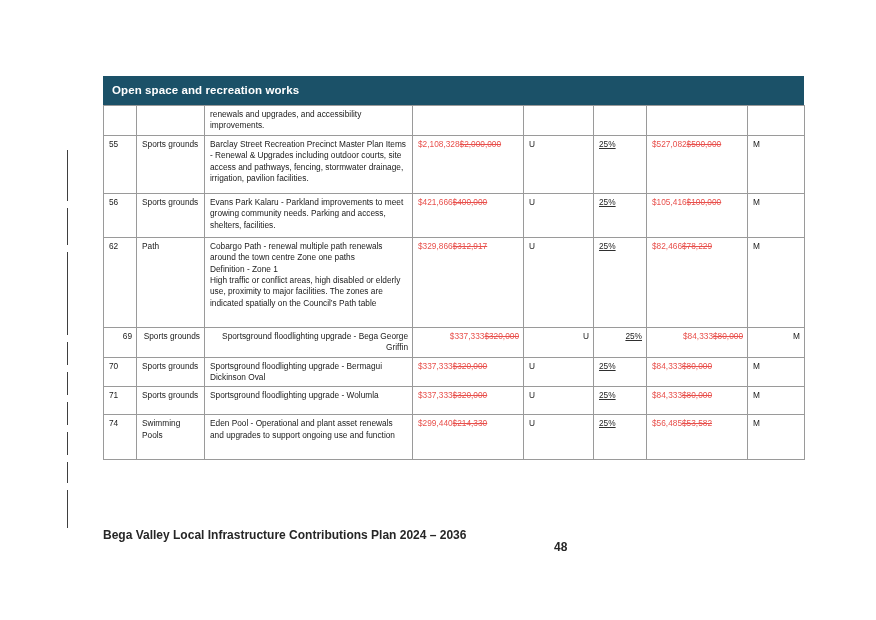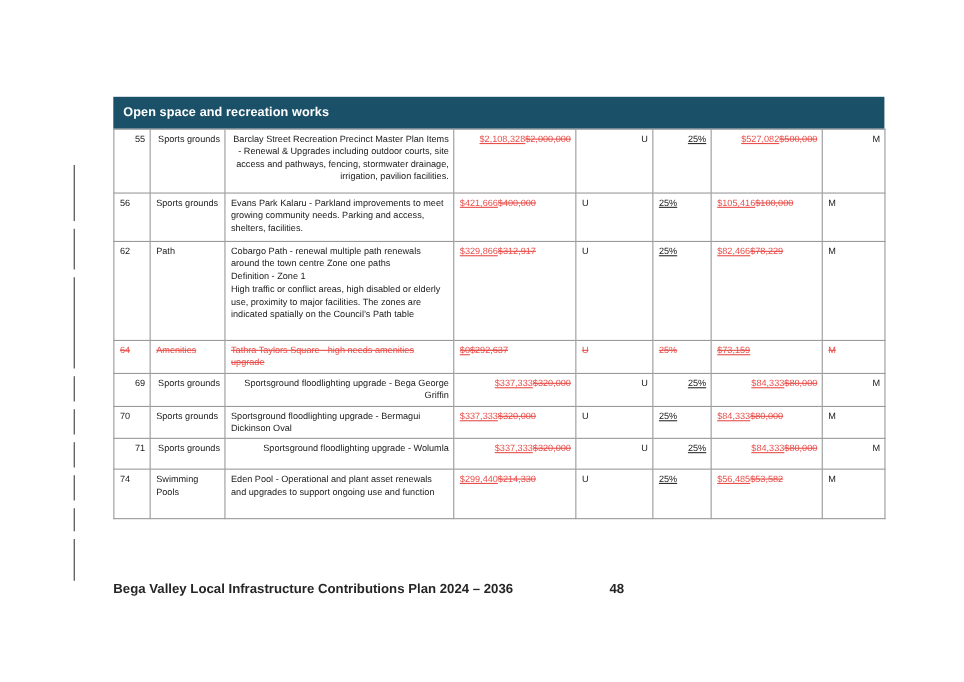--- a/index.html
+++ b/index.html
@@ -37,21 +37,21 @@
     position: absolute;
     left: 67px;
     width: 1px;
     background: #3f3f3f;
   }
 
   
   .table-wrap {
     position: absolute;
     left: 103px;
-    top: 88px;
+    top: 76px;
     width: 701px;
   }
 
   .section-head {
     background: #1b5168;
     color: #ffffff;
     font-size: 11.5px;
     font-weight: bold;
     letter-spacing: .1px;
     padding: 8px 8px 8px 9px;
@@ -82,21 +82,20 @@
   col.c-desc  { width: 208px; }
   col.c-cost  { width: 111px; }
   col.c-ab    { width: 70px; }
   col.c-pct   { width: 53px; }
   col.c-contr { width: 101px; }
   col.c-stage { width: 57px; }
 
   
   .ins {
     color: #e8504c;
-    text-decoration: underline;
     text-decoration-color: #e8504c;
   }
   .del {
     color: #e8504c;
     text-decoration: line-through;
     text-decoration-color: #e8504c;
   }
   .pct-ins {
     text-decoration: underline;
     text-decoration-color: #2f2f2f;
@@ -122,21 +121,21 @@
   }
   .footer-title {
     position: absolute;
     left: 0;
     top: 0;
     white-space: nowrap;
   }
   .footer-page {
     position: absolute;
     left: 451px;
-    top: 0;
+    top: 12px;
   }
 </style>
 </head>
 <body>
 
 <div class="page">
 
   <div class="change-bars">
       <div class="change-bar" style="top: 150px; height: 51px;"></div>
       <div class="change-bar" style="top: 208px; height: 37px;"></div>
@@ -157,21 +156,31 @@
         <col class="c-id">
           <col class="c-type">
           <col class="c-desc">
           <col class="c-cost">
         <col class="c-ab">
           <col class="c-pct">
           <col class="c-contr">
           <col class="c-stage">
       </colgroup>
       <tbody>
-          <tr style="height: 58px; text-align: right;">
+          <tr style="height: 28px;">
+            <td></td>
+            <td></td>
+            <td>renewals and upgrades, and accessibility improvements.</td>
+            <td><span class="money"></span></td>
+            <td></td>
+            <td></td>
+            <td><span class="money"></span></td>
+            <td></td>
+          </tr>
+          <tr style="height: 58px;">
             <td>55</td>
             <td>Sports grounds</td>
             <td>Barclay Street Recreation Precinct Master Plan Items - Renewal &amp; Upgrades including outdoor courts, site access and pathways, fencing, stormwater drainage, irrigation, pavilion facilities.</td>
             <td><span class="money"><span class="ins">$2,108,328</span><span class="del">$2,000,000</span></span></td>
             <td>U</td>
             <td><span class="pct-ins">25%</span></td>
             <td><span class="money"><span class="ins">$527,082</span><span class="del">$500,000</span></span></td>
             <td>M</td>
           </tr>
           <tr style="height: 44px;">
@@ -187,51 +196,41 @@
           <tr style="height: 90px;">
             <td>62</td>
             <td>Path</td>
             <td>Cobargo Path - renewal multiple path renewals around the town centre Zone one paths<br>Definition - Zone 1<br>High traffic or conflict areas, high disabled or elderly use, proximity to major facilities. The zones are indicated spatially on the Council’s Path table</td>
             <td><span class="money"><span class="ins">$329,866</span><span class="del">$312,917</span></span></td>
             <td>U</td>
             <td><span class="pct-ins">25%</span></td>
             <td><span class="money"><span class="ins">$82,466</span><span class="del">$78,229</span></span></td>
             <td>M</td>
           </tr>
-          <tr class="row-deleted" style="height: 25px;">
-            <td>64</td>
-            <td>Amenities</td>
-            <td>Tathra Taylors Square - high needs amenities upgrade</td>
-            <td><span class="money"><span class="ins">$0</span><span class="del">$292,637</span></span></td>
-            <td>U</td>
-            <td>25%</td>
-            <td><span class="money"><span class="ins">$73,159</span></span></td>
-            <td>M</td>
-          </tr>
           <tr style="height: 28px; text-align: right;">
             <td>69</td>
             <td>Sports grounds</td>
             <td>Sportsground floodlighting upgrade - Bega George Griffin</td>
             <td><span class="money"><span class="ins">$337,333</span><span class="del">$320,000</span></span></td>
             <td>U</td>
             <td><span class="pct-ins">25%</span></td>
             <td><span class="money"><span class="ins">$84,333</span><span class="del">$80,000</span></span></td>
             <td>M</td>
           </tr>
           <tr style="height: 28px; margin-top: 31px;">
             <td>70</td>
             <td>Sports grounds</td>
             <td>Sportsground floodlighting upgrade - Bermagui Dickinson Oval</td>
             <td><span class="money"><span class="ins">$337,333</span><span class="del">$320,000</span></span></td>
             <td>U</td>
             <td><span class="pct-ins">25%</span></td>
             <td><span class="money"><span class="ins">$84,333</span><span class="del">$80,000</span></span></td>
             <td>M</td>
           </tr>
-          <tr style="height: 28px; text-align: right;">
+          <tr style="height: 28px;">
             <td>71</td>
             <td>Sports grounds</td>
             <td>Sportsground floodlighting upgrade - Wolumla</td>
             <td><span class="money"><span class="ins">$337,333</span><span class="del">$320,000</span></span></td>
             <td>U</td>
             <td><span class="pct-ins">25%</span></td>
             <td><span class="money"><span class="ins">$84,333</span><span class="del">$80,000</span></span></td>
             <td>M</td>
           </tr>
           <tr style="height: 45px;">

